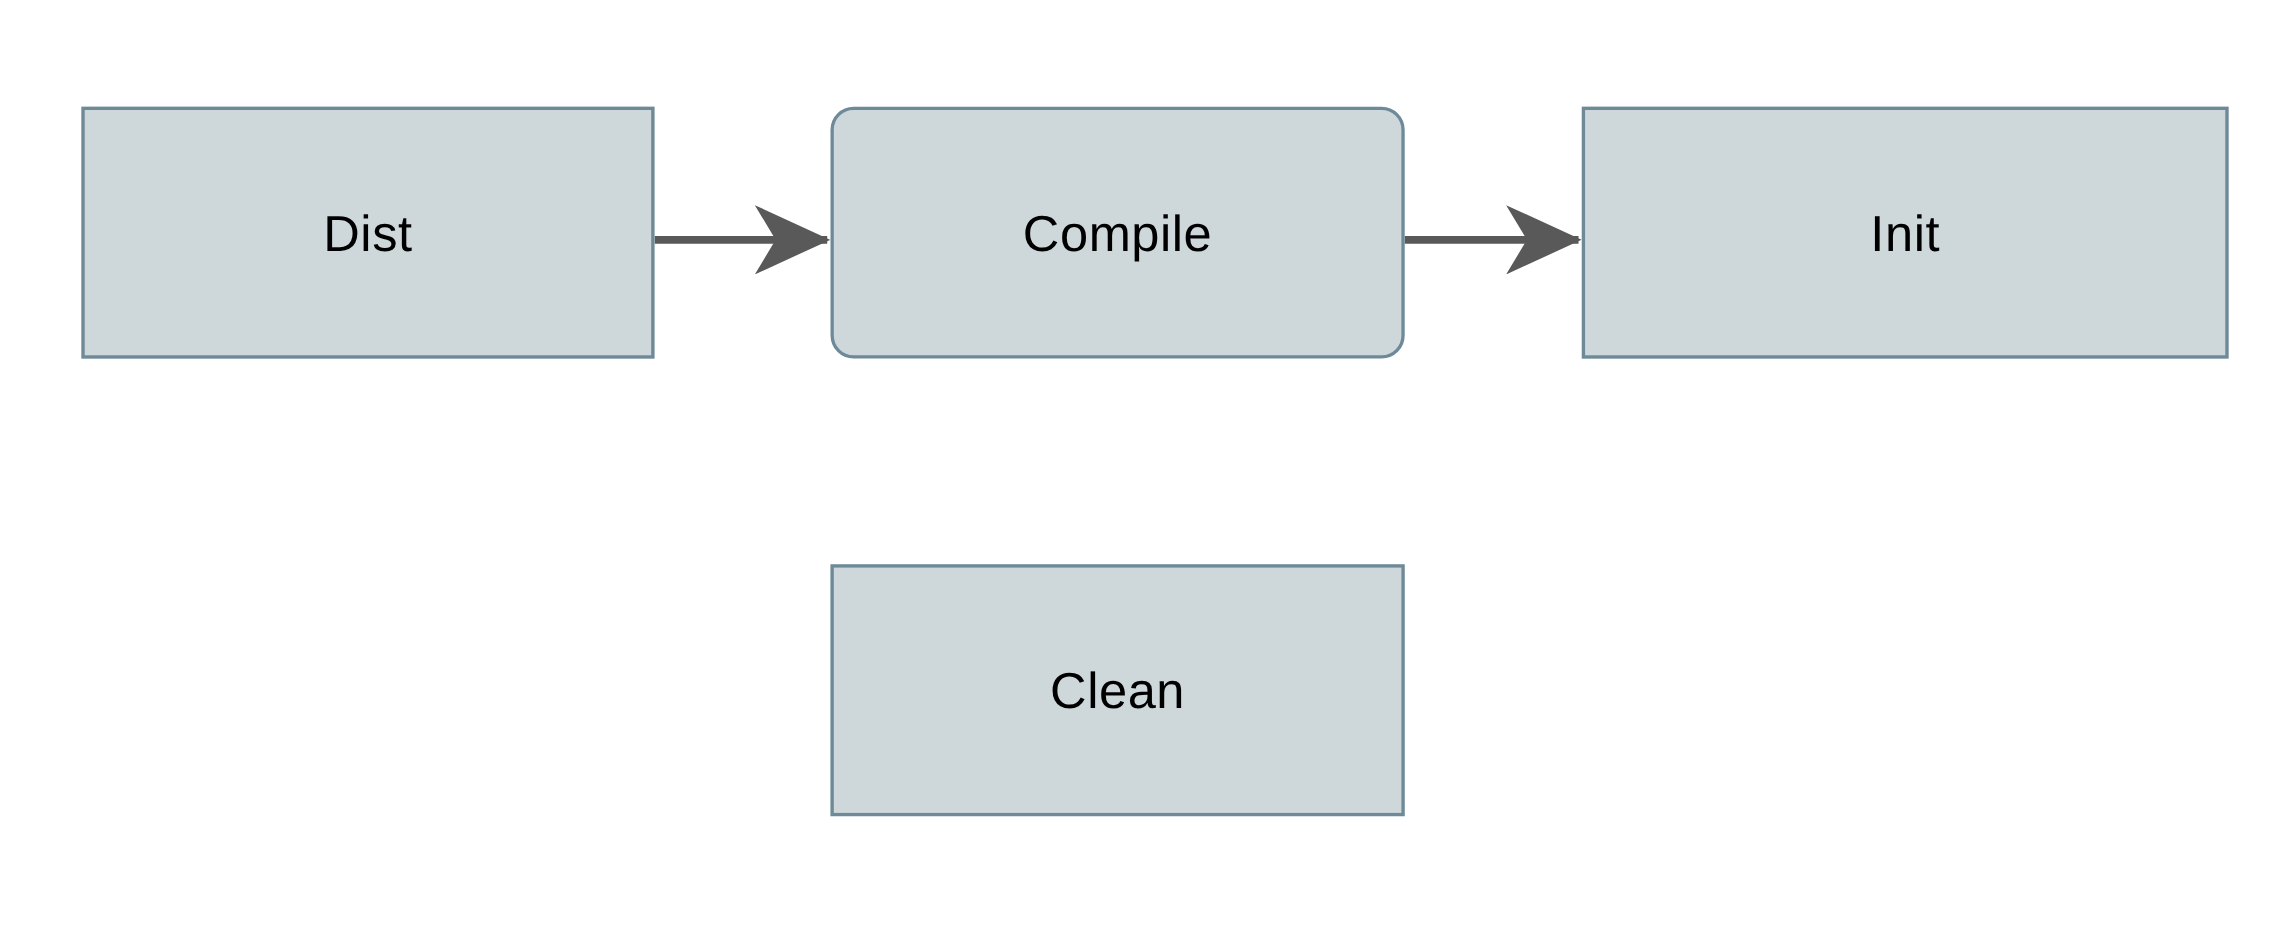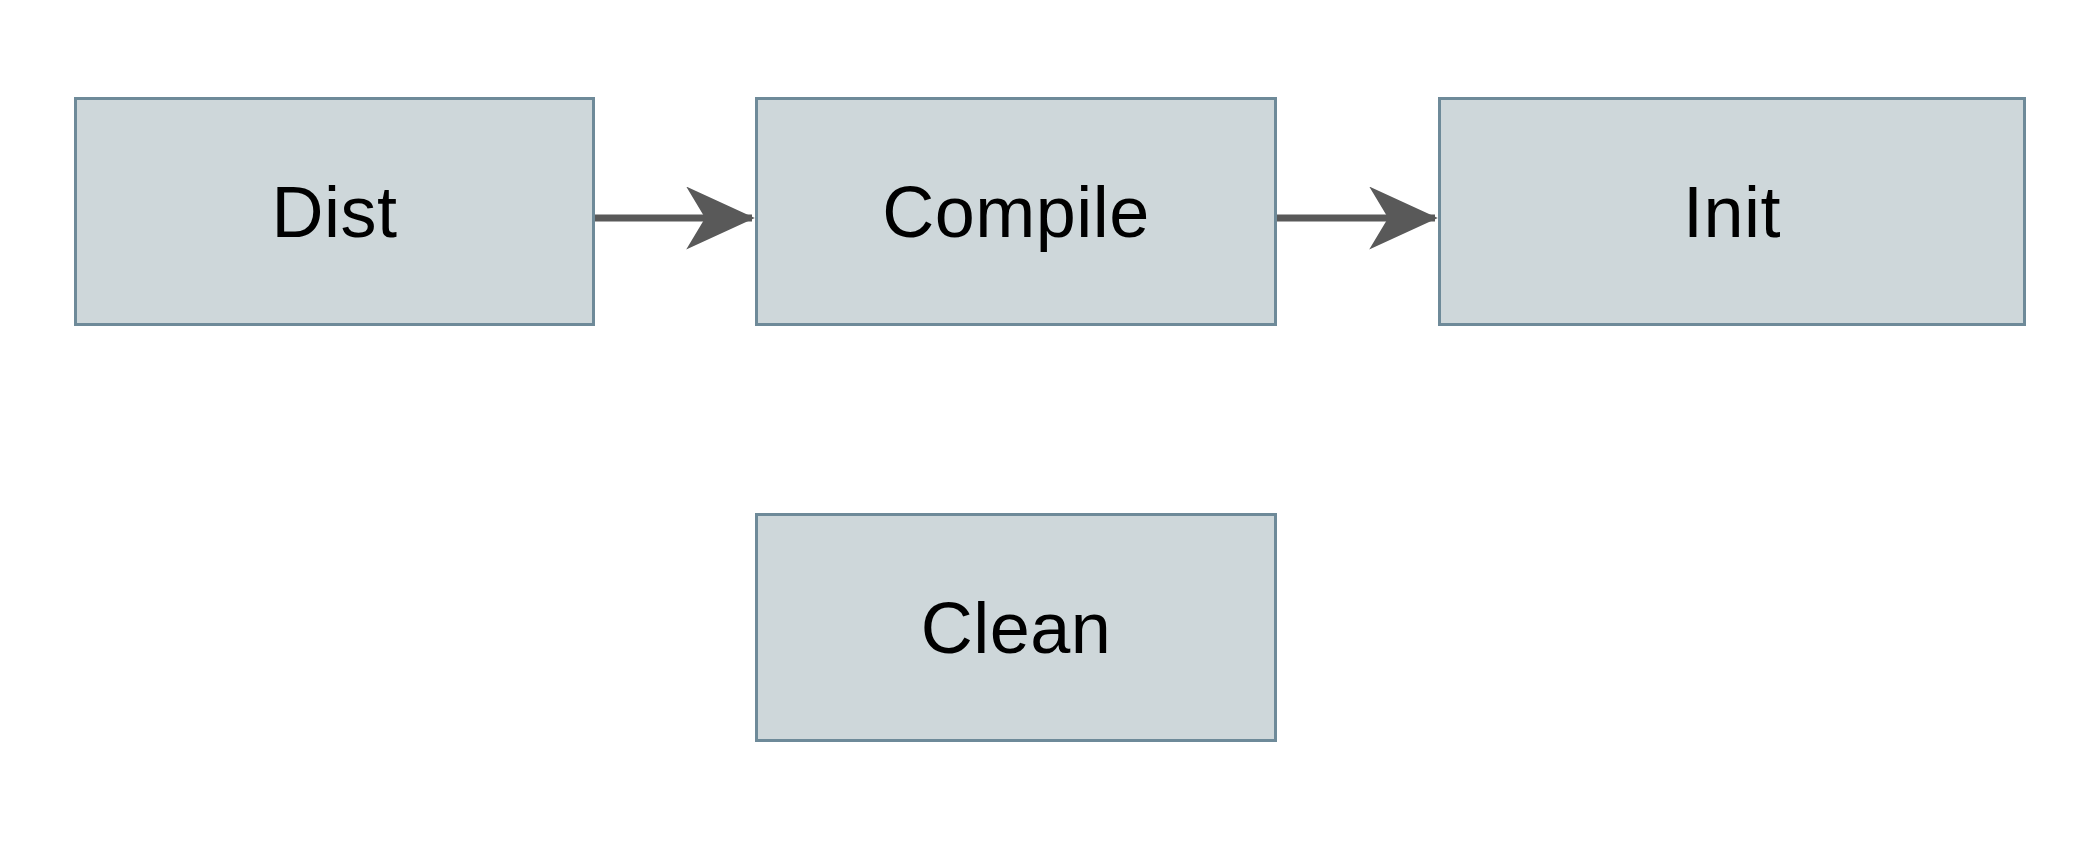--- a/index.html
+++ b/index.html
@@ -22,31 +22,31 @@
     position: absolute;
     box-sizing: border-box;
     background: #ced7da;
     border: 3px solid #6e8a99;
     display: flex;
     align-items: center;
     justify-content: center;
   }
   .node-label {
     font-family: "Liberation Sans", sans-serif;
-    font-size: 72px;
+    font-size: 46px;
     font-weight: 400;
     line-height: 1;
     color: #000000;
     letter-spacing: 0.5px;
     white-space: nowrap;
     -webkit-font-smoothing: antialiased;
   }
   
   #node-dist    { left: 74px;   top: 97px;  width: 521px; height: 229px; }
-  #node-compile { left: 755px;  top: 97px;  width: 522px; height: 229px; }
+  #node-compile { left: 755px;  top: 97px;  width: 522px; height: 229px; border-radius: 21px; }
   #node-init    { left: 1438px; top: 97px;  width: 588px; height: 229px; }
   #node-clean   { left: 755px;  top: 513px; width: 522px; height: 229px; }
 
   .edge-layer {
     position: absolute;
     left: 0;
     top: 0;
     width: 2078px;
     height: 848px;
     pointer-events: none;

